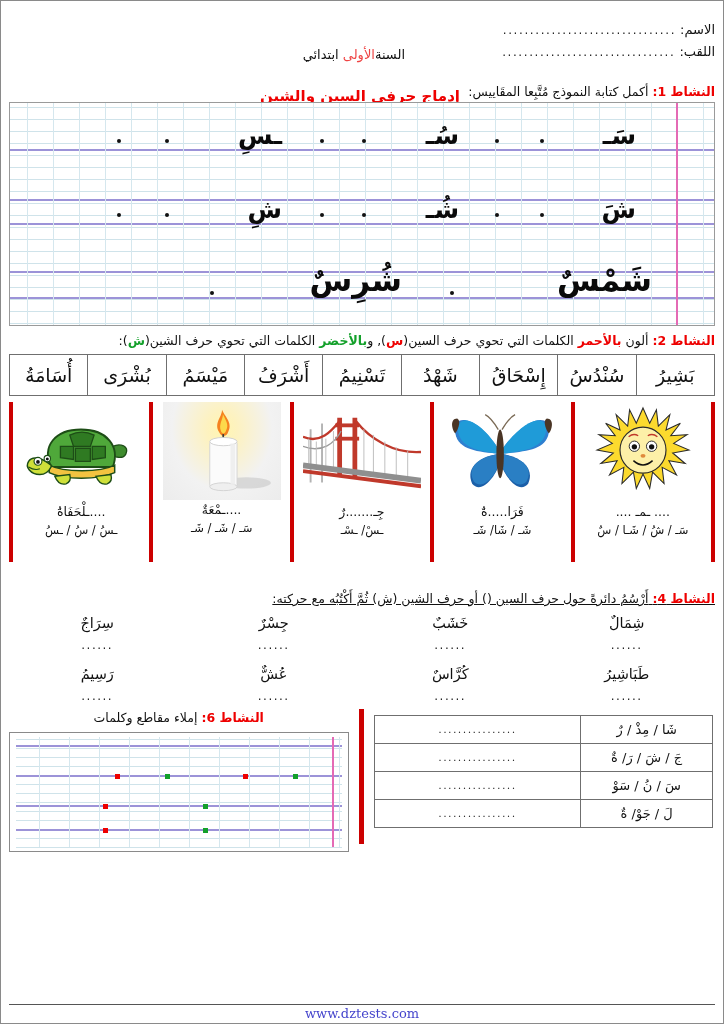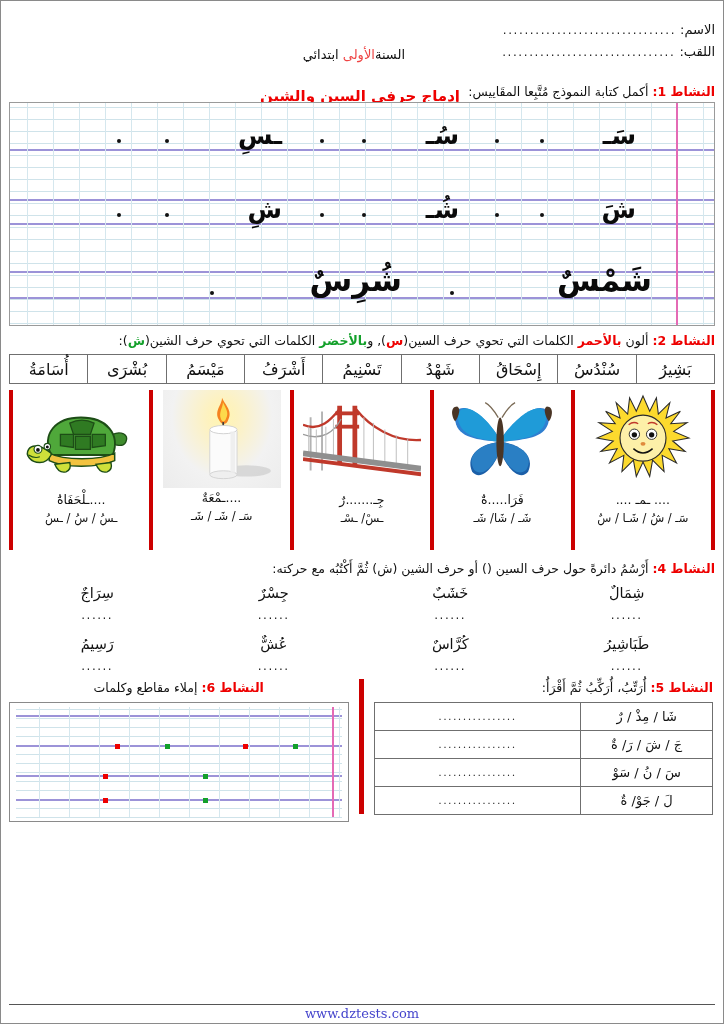--- a/index.html
+++ b/index.html
@@ -48,21 +48,21 @@
     font-family:"DejaVu Sans","Liberation Sans",sans-serif;
     font-weight:bold;font-size:25px;color:#0a0a0a;
     position:absolute;line-height:26px;
   }
   .dotmark{position:absolute;width:4px;height:4px;border-radius:50%;background:#111;}
 
   
   .wtbl{width:100%;border-collapse:collapse;margin-top:5px;table-layout:fixed;}
   .wtbl td{
     border:1px solid #6f6f6f;text-align:center;
-    font-size:16px;padding:0 2px;height:28px;white-space:nowrap;
+    font-size:19px;padding:6px 2px;height:28px;white-space:nowrap;
   }
 
   
   .pics{display:flex;flex-direction:row;margin-top:6px;height:160px;}
   .pcell{flex:1;display:flex;flex-direction:column;align-items:center;position:relative;}
   .sep{width:4px;background:#cc0000;flex:0 0 4px;}
   .pbox{height:100px;display:flex;align-items:center;justify-content:center;width:100%;}
   .pcap{font-size:12.5px;text-align:center;line-height:16px;margin-top:2px;white-space:nowrap;}
   .pcap .opts{font-size:11.5px;display:block;margin-top:2px;}
 
@@ -352,21 +352,21 @@
         </svg>
       </div>
       <div class="pcap">
         <span>....ـلْحَفَاةُ</span>
         <span class="opts">ـسُ / سُ / ـسُ</span>
       </div>
     </div>
     <div class="sep"></div>
   </div>
 
-  <div class="act" style="margin-top:10px;">
+  <div class="act" style="margin-top:28px;text-decoration:underline;">
     <span class="n">النشاط 4:</span>
     <span>أَرْسُمُ دائرةً حول حرف السين () أو حرف الشين (ش) ثُمَّ أَكْتُبُه مع حركته:</span>
   </div>
 
   <div class="g4">
     <div class="c">
       <div class="w">شِمَالٌ</div>
       <div class="u">......</div>
     </div>
     <div class="c">
@@ -398,24 +398,20 @@
     </div>
     <div class="c">
       <div class="w">رَسِيمُ</div>
       <div class="u">......</div>
     </div>
   </div>
 
   <div class="bottom">
 
     <div class="b-right">
-      <div class="act">
-        <span class="n">النشاط 5:</span>
-        <span>أُرَتِّبُ، أُرَكِّبُ ثُمَّ أَقْرَأُ:</span>
-      </div>
       <table class="ttbl">
         <tbody>
               <tr>
           <td style="width:38%">شَا / مِذْ / رٌ</td>
           <td class="blank">................</td>
         </tr>
         <tr>
           <td>جَ / شَ / رَ/ ةٌ</td>
           <td class="blank">................</td>
         </tr>

